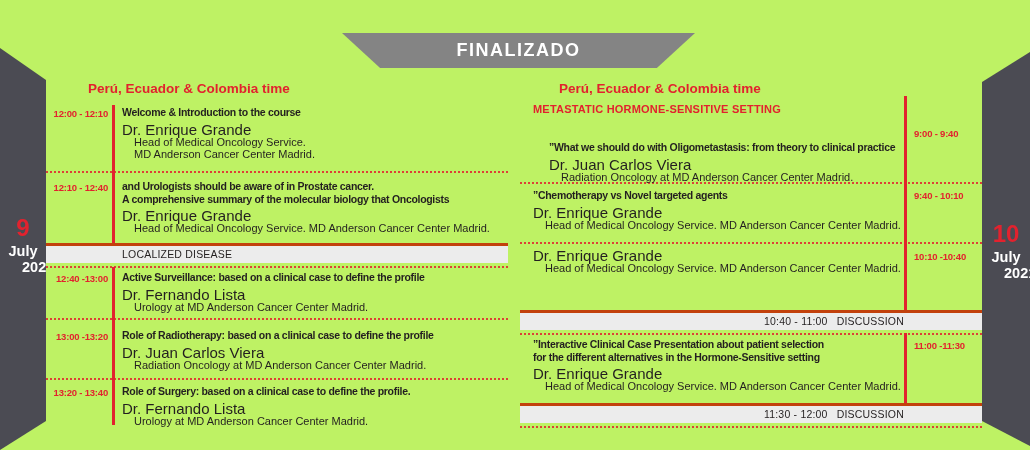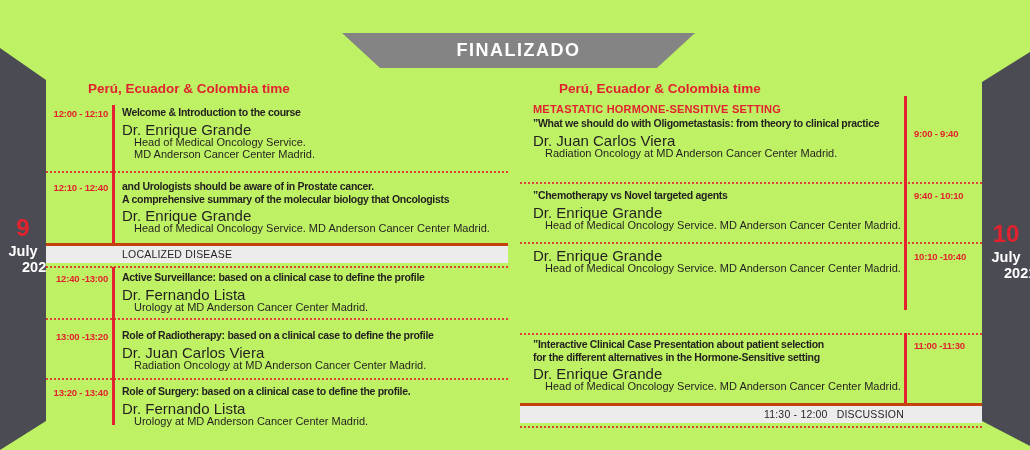--- a/index.html
+++ b/index.html
@@ -56,21 +56,21 @@
   .time-l { left:44px; width:64px; text-align:right; }
   .time-r { left:914px; text-align:left; }
   .lt0 { top:108px; } .lt1 { top:182px; } .lt2 { top:273px; } .lt3 { top:331px; } .lt4 { top:387px; }
   .rt0 { top:128px; } .rt1 { top:190px; } .rt2 { top:251px; } .rt3 { top:340px; }
 
   
   .sess { position:absolute; }
   .sess-l { left:122px; width:386px; }
   .sess-r { left:533px; width:372px; }
   .ls0 { top:106px; } .ls1 { top:180px; } .ls2 { top:271px; } .ls3 { top:329px; } .ls4 { top:385px; }
-  .rs0 { top:117px; } .rs1 { top:189px; } .rs2 { top:250px; } .rs3 { top:338px; }
+  .rs0 { top:141px;margin-left:16px; } .rs1 { top:189px; } .rs2 { top:250px; } .rs3 { top:338px; }
   .sess .t  { font-weight:bold; font-size:10.5px; letter-spacing:-.3px; line-height:12.5px; margin-bottom:5px; }
   .sess .t div { white-space:nowrap; }
   .sess .sp { font-size:15px; line-height:12.3px; white-space:nowrap; }
   .sess .af { font-size:11px; line-height:12.3px; }
   .sess .af div { white-space:nowrap;padding-left:12px; }
 
   
   .secbar {
     position:absolute; height:17px; background:#ececec;
     border-top:3px solid #c2410c; font-size:10.5px; line-height:17px;
@@ -209,20 +209,23 @@
   </div>
 
   <div class="time time-r rt2">10:10 -10:40</div>
   <div class="sess sess-r rs2">
     <div class="sp">Dr. Enrique Grande</div>
     <div class="af">
       <div>Head of Medical Oncology Service. MD Anderson Cancer Center Madrid.</div>
     </div>
   </div>
 
+  <div class="secbar bar-disc bar-disc1">
+    <span>10:40  - 11:00</span><span class="disc-label">DISCUSSION</span>
+  </div>
 
   <div class="time time-r rt3">11:00 -11:30</div>
   <div class="sess sess-r rs3">
     <div class="t">
       <div>”Interactive Clinical Case Presentation about patient selection</div>
       <div>for the different alternatives in the Hormone-Sensitive setting</div>
     </div>
     <div class="sp">Dr. Enrique Grande</div>
     <div class="af">
       <div>Head of Medical Oncology Service. MD Anderson Cancer Center Madrid.</div>

